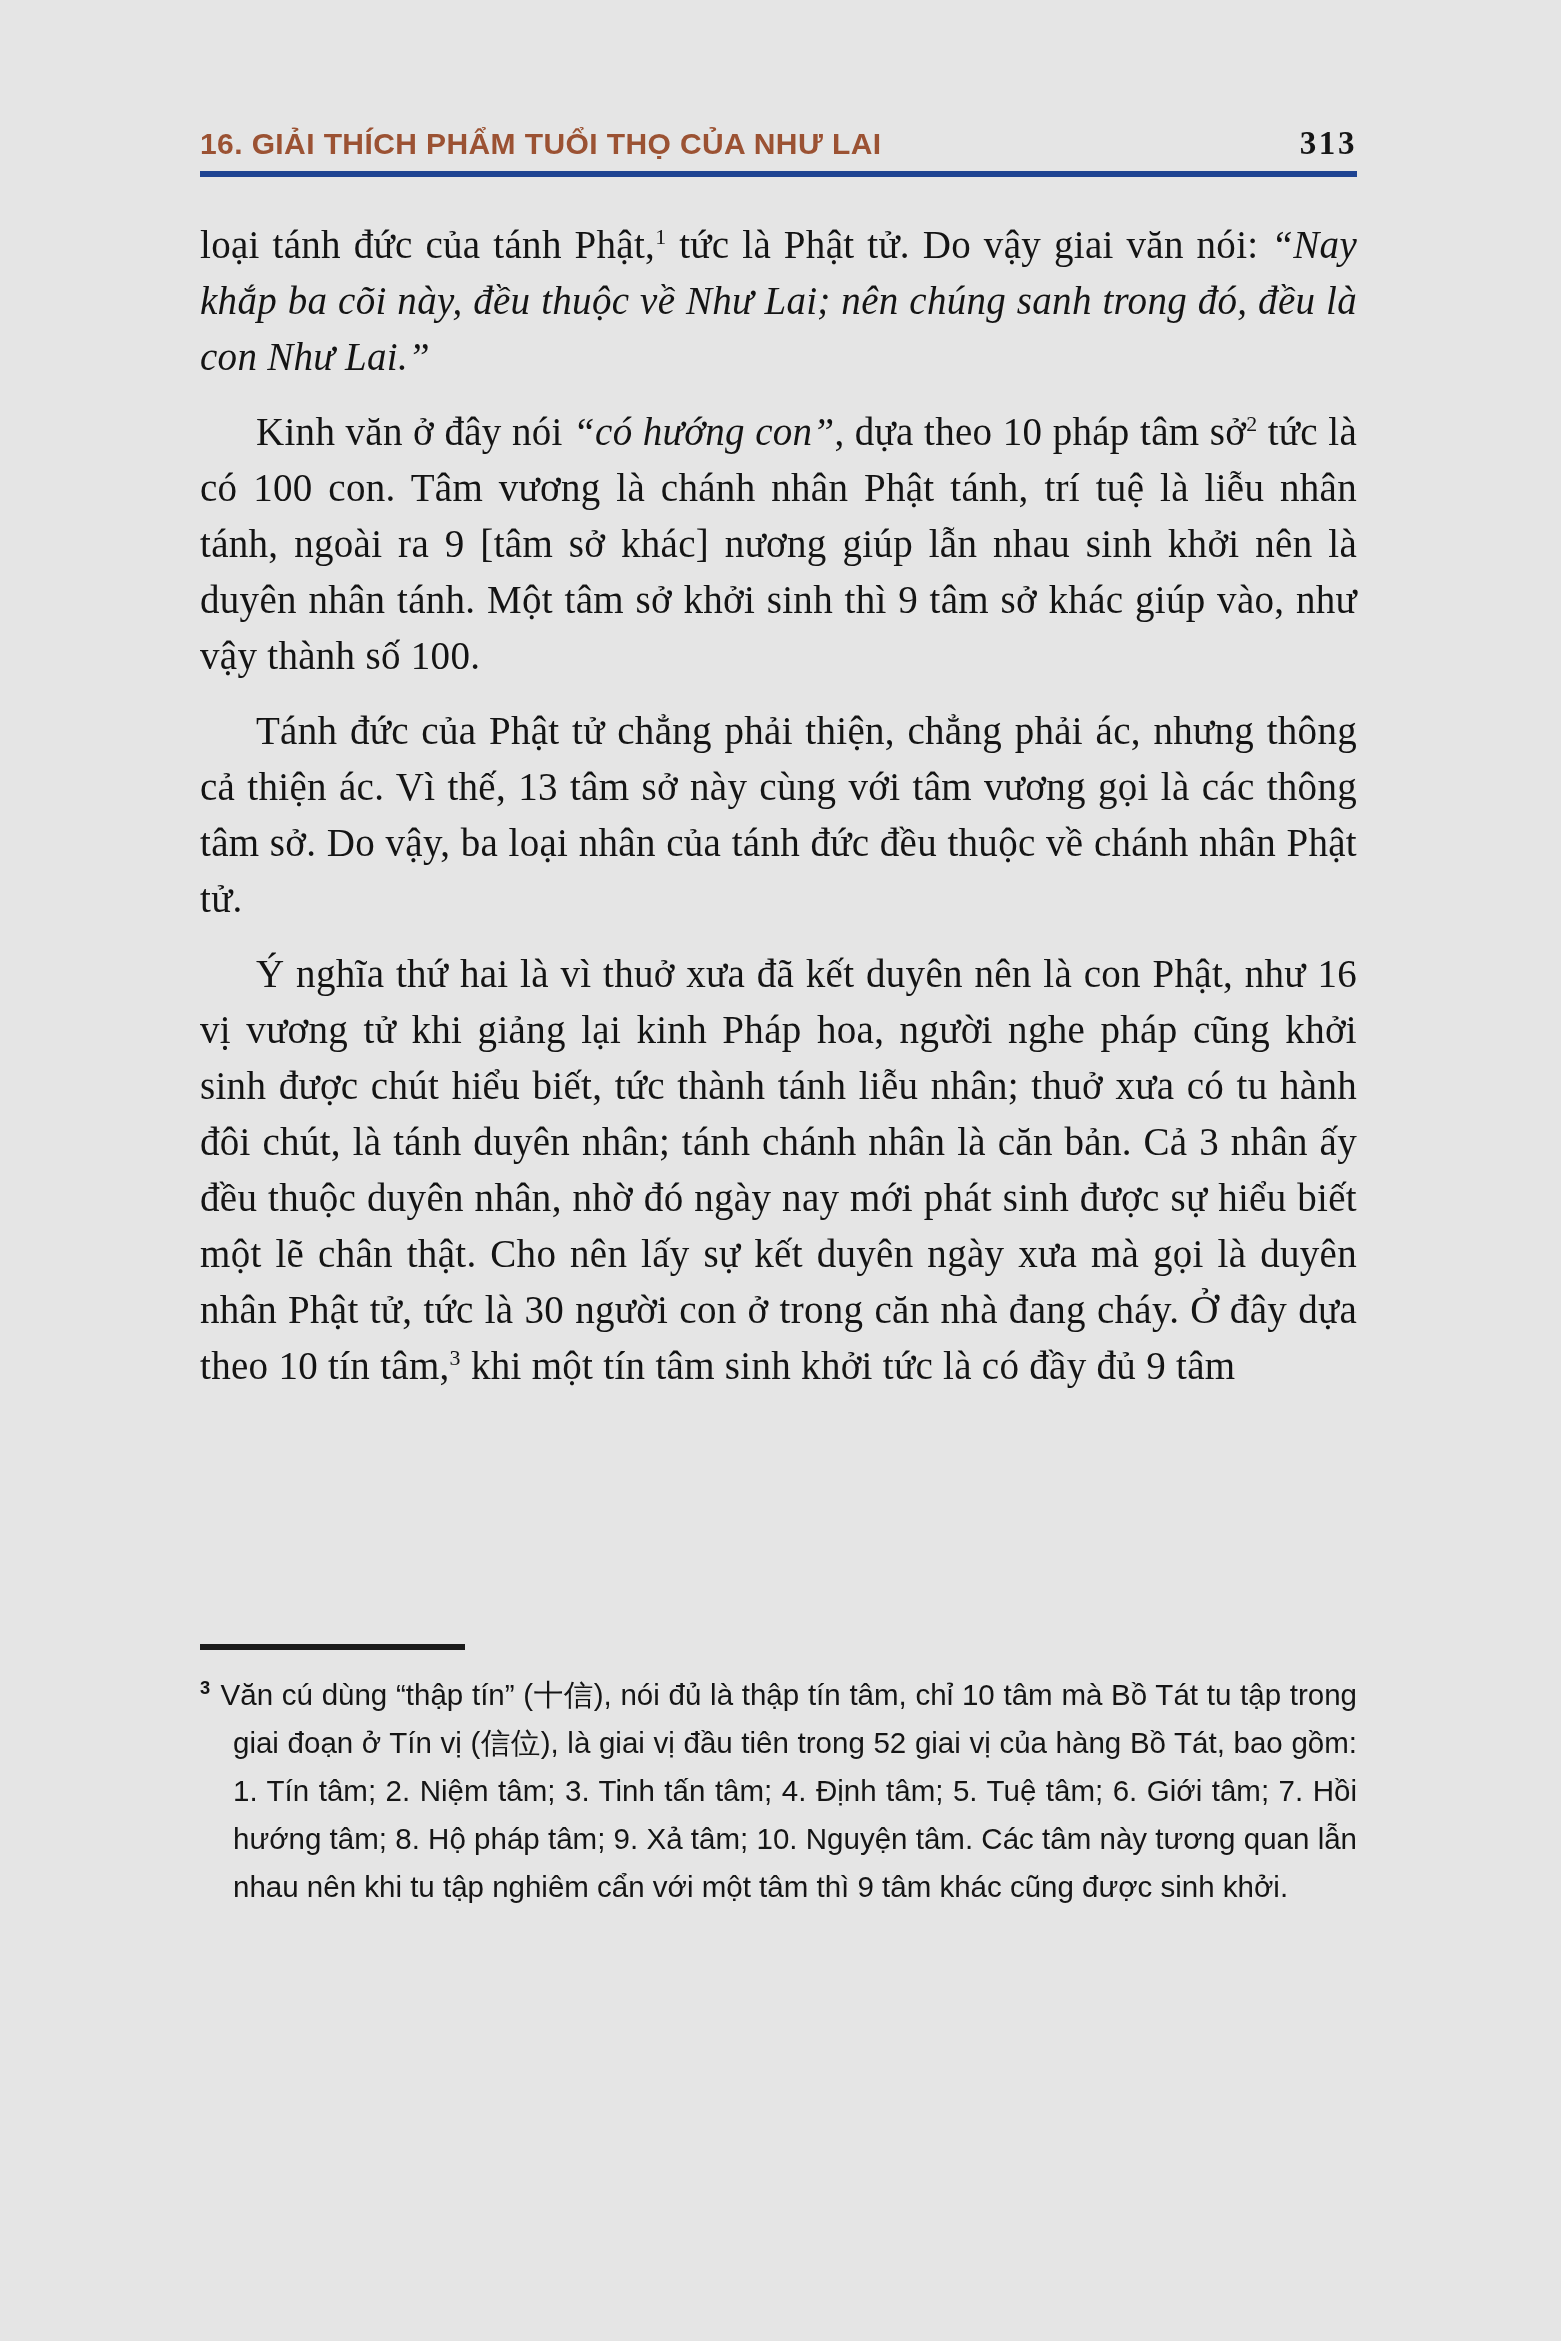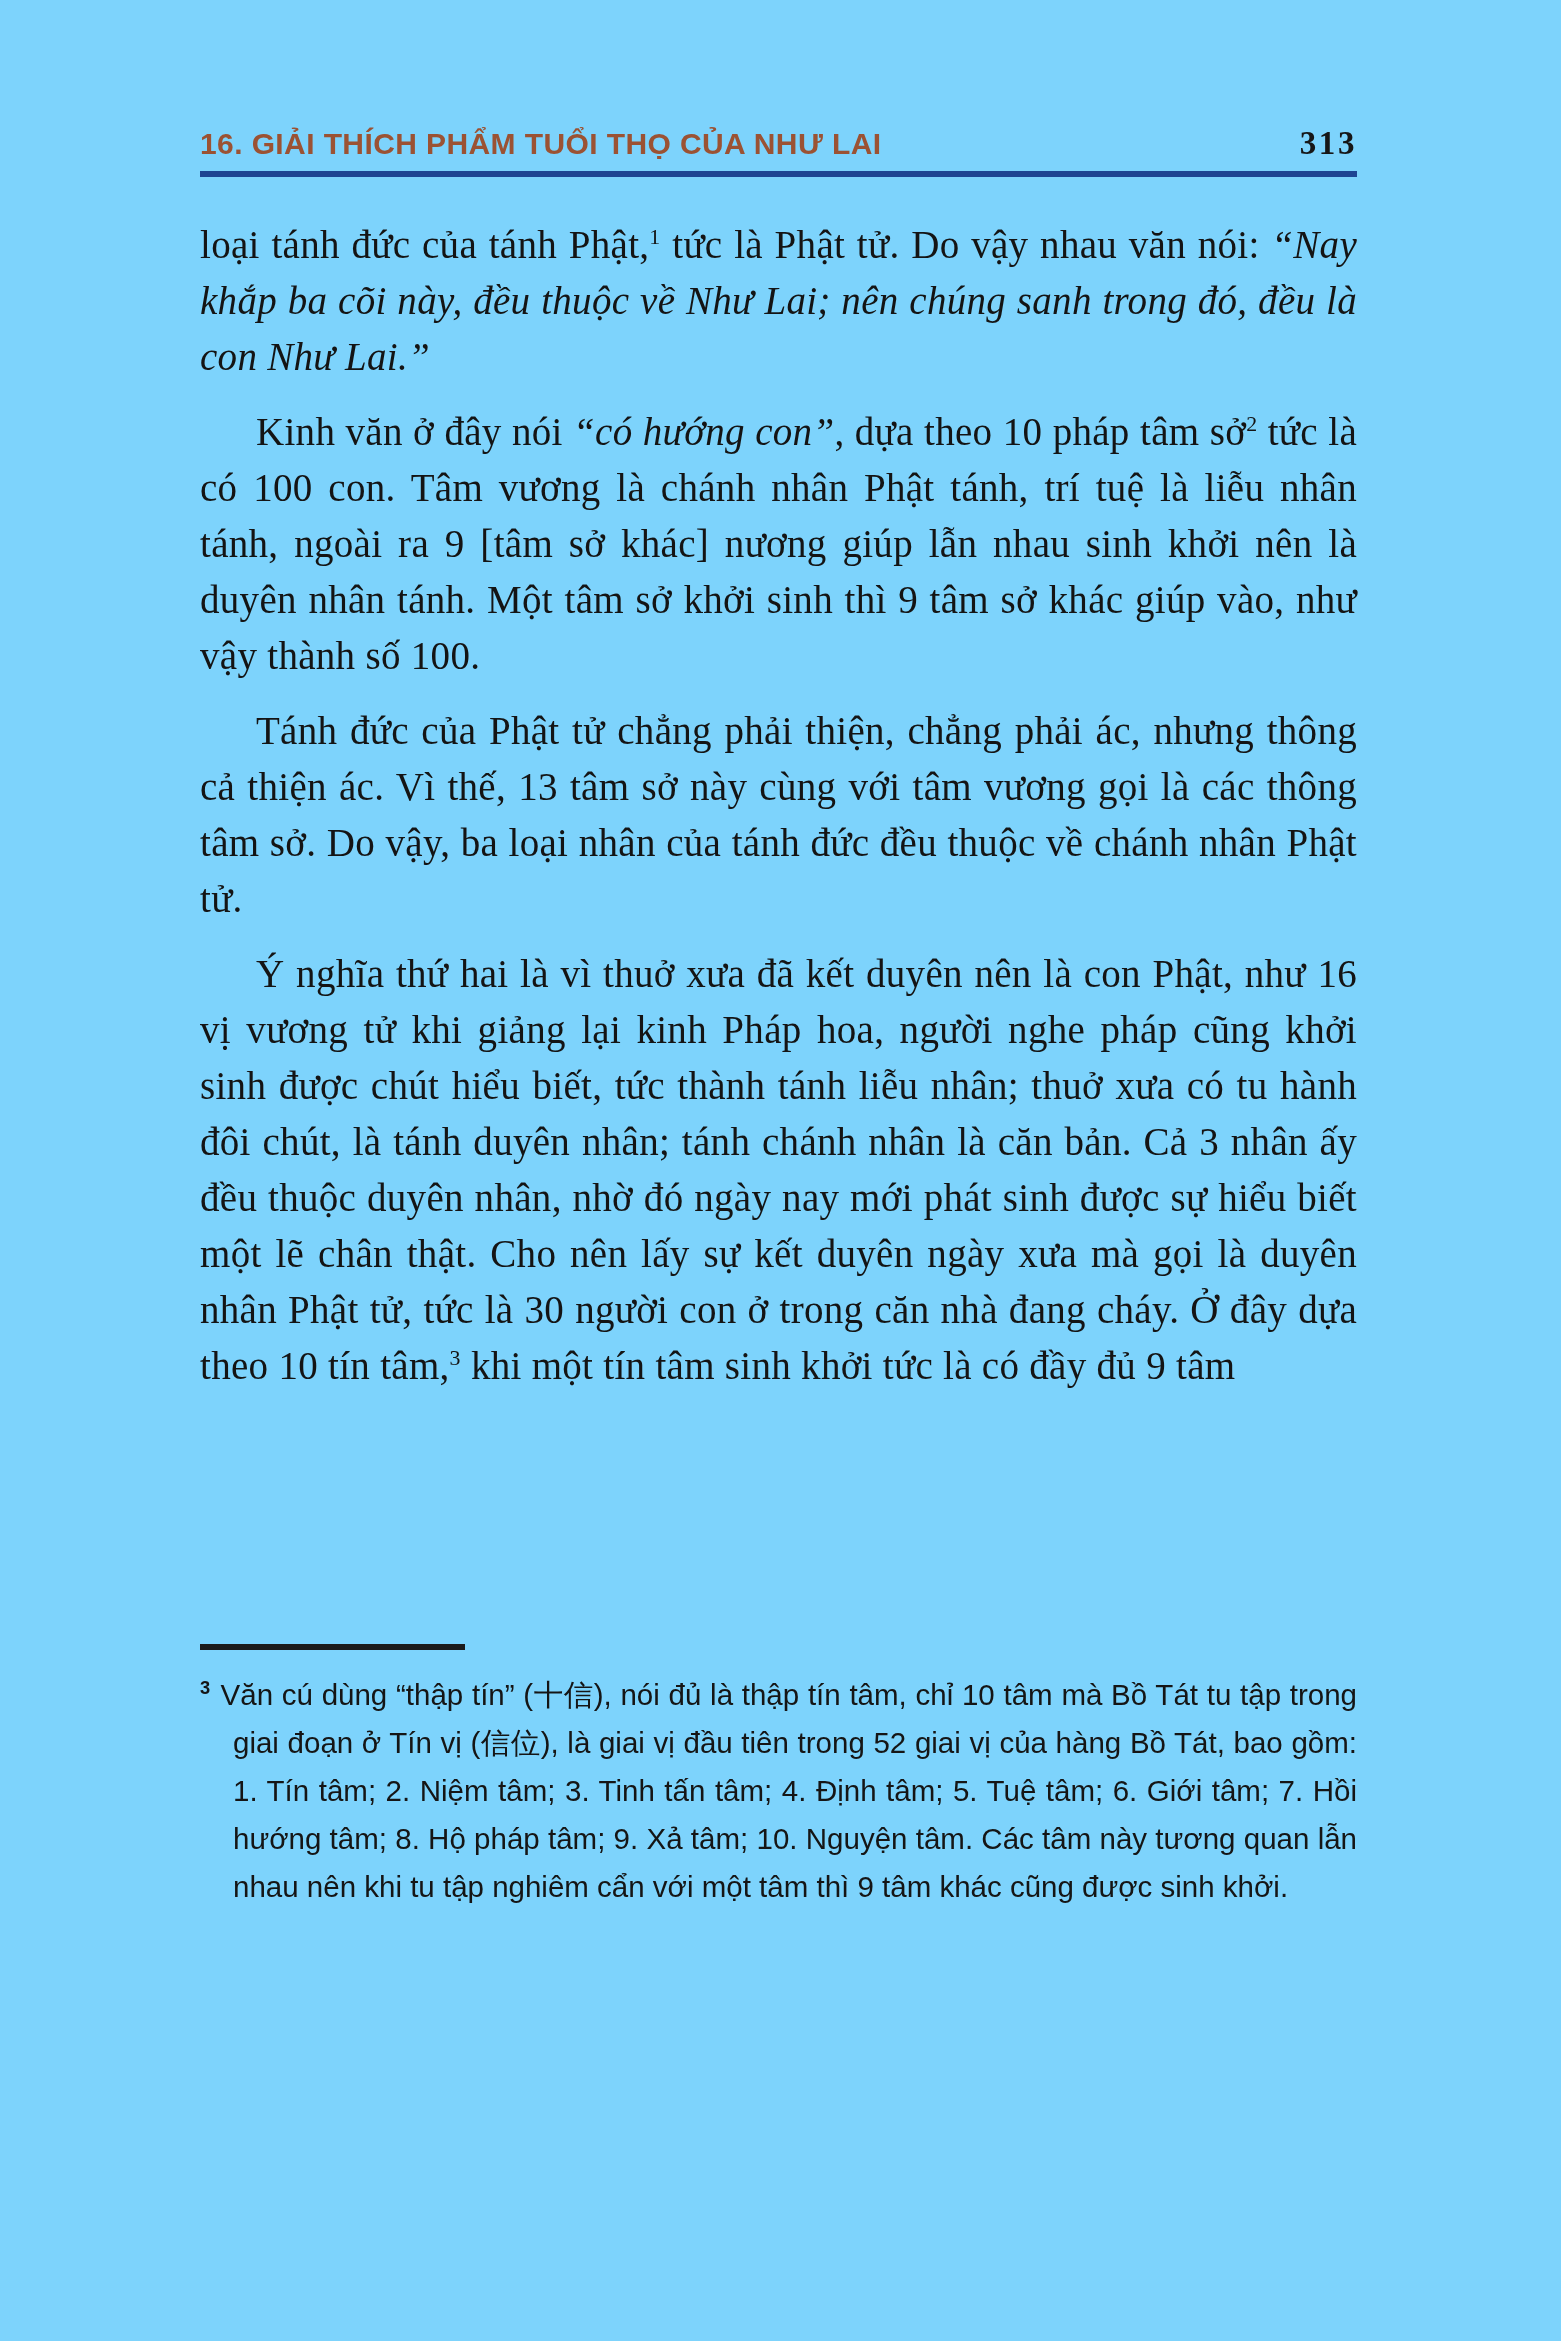--- a/index.html
+++ b/index.html
@@ -5,21 +5,21 @@
   html, body {
     margin: 0;
     padding: 0;
     background: #ffffff;
   }
   .page {
     position: relative;
     width: 1561px;
     height: 2342px;
     margin: 0 auto;
-    background: #7dd3fc;
+    background: #e5e5e5;
     box-sizing: border-box;
     padding: 127px 204px 0 200px;
     font-family: "Liberation Serif", serif;
     color: #141414;
     overflow: hidden;
   }
   .header-row {
     display: flex;
     justify-content: space-between;
     align-items: flex-end;
@@ -98,21 +98,21 @@
 <body>
 
 <div class="page">
   <div class="header-row">
     <div class="chapter-title">16. GIẢI THÍCH PHẨM TUỔI THỌ CỦA NHƯ LAI</div>
     <div class="page-number">313</div>
   </div>
   <div class="header-rule"></div>
 
   <section class="content">
-      <p class="para"><span>loại tánh đức của tánh Phật,</span><sup class="ref">1</sup><span> tức là Phật tử. Do vậy nhau văn nói: </span><em>“Nay khắp ba cõi này, đều thuộc về Như Lai; nên chúng sanh trong đó, đều là con Như Lai.”</em></p>
+      <p class="para"><span>loại tánh đức của tánh Phật,</span><sup class="ref">1</sup><span> tức là Phật tử. Do vậy giai văn nói: </span><em>“Nay khắp ba cõi này, đều thuộc về Như Lai; nên chúng sanh trong đó, đều là con Như Lai.”</em></p>
       <p class="para indent"><span>Kinh văn ở đây nói </span><em>“có hướng con”</em><span>, dựa theo 10 pháp tâm sở</span><sup class="ref">2</sup><span> tức là có 100 con. Tâm vương là chánh nhân Phật tánh, trí tuệ là liễu nhân tánh, ngoài ra 9 [tâm sở khác] nương giúp lẫn nhau sinh khởi nên là duyên nhân tánh. Một tâm sở khởi sinh thì 9 tâm sở khác giúp vào, như vậy thành số 100.</span></p>
       <p class="para indent"><span>Tánh đức của Phật tử chẳng phải thiện, chẳng phải ác, nhưng thông cả thiện ác. Vì thế, 13 tâm sở này cùng với tâm vương gọi là các thông tâm sở. Do vậy, ba loại nhân của tánh đức đều thuộc về chánh nhân Phật tử.</span></p>
       <p class="para indent"><span>Ý nghĩa thứ hai là vì thuở xưa đã kết duyên nên là con Phật, như 16 vị vương tử khi giảng lại kinh Pháp hoa, người nghe pháp cũng khởi sinh được chút hiểu biết, tức thành tánh liễu nhân; thuở xưa có tu hành đôi chút, là tánh duyên nhân; tánh chánh nhân là căn bản. Cả 3 nhân ấy đều thuộc duyên nhân, nhờ đó ngày nay mới phát sinh được sự hiểu biết một lẽ chân thật. Cho nên lấy sự kết duyên ngày xưa mà gọi là duyên nhân Phật tử, tức là 30 người con ở trong căn nhà đang cháy. Ở đây dựa theo 10 tín tâm,</span><sup class="ref">3</sup><span> khi một tín tâm sinh khởi tức là có đầy đủ 9 tâm</span></p>
     </section>
 
   <section class="footnotes">
     <div class="footnote-separator"></div>
     <div>
         <div class="footnote"><sup class="fn-marker">3</sup><span>Văn cú dùng “thập tín” (十信), nói đủ là thập tín tâm, chỉ 10 tâm mà Bồ Tát tu tập trong giai đoạn ở Tín vị (信位), là giai vị đầu tiên trong 52 giai vị của hàng Bồ Tát, bao gồm: 1. Tín tâm; 2. Niệm tâm; 3. Tinh tấn tâm; 4. Định tâm; 5. Tuệ tâm; 6. Giới tâm; 7. Hồi hướng tâm; 8. Hộ pháp tâm; 9. Xả tâm; 10. Nguyện tâm. Các tâm này tương quan lẫn nhau nên khi tu tập nghiêm cẩn với một tâm thì 9 tâm khác cũng được sinh khởi.</span></div>
       </div>

